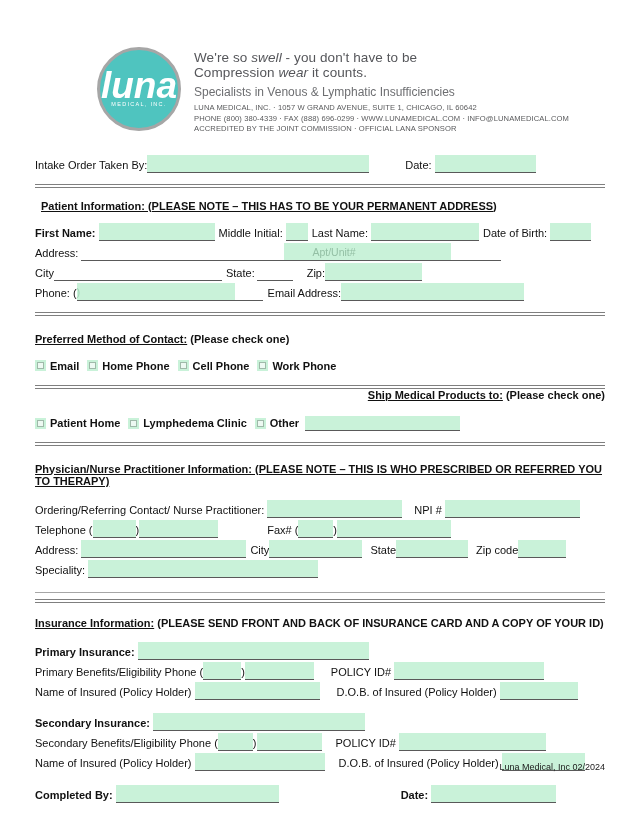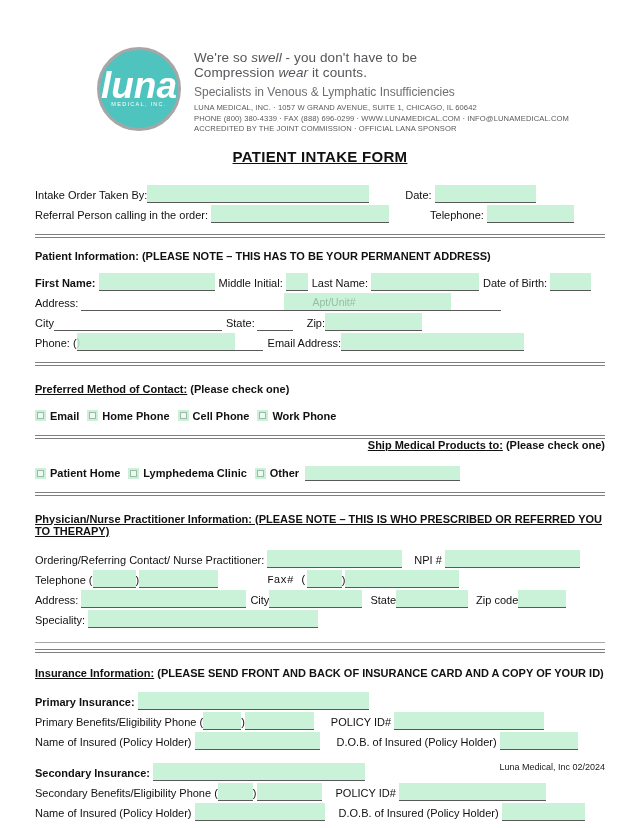--- a/index.html
+++ b/index.html
@@ -61,40 +61,33 @@
       </div>
       <div class="specialists">Specialists in Venous &amp; Lymphatic Insufficiencies</div>
       <div class="addr-lines">
         <div>LUNA MEDICAL, INC. · 1057 W GRAND AVENUE, SUITE 1, CHICAGO, IL 60642</div>
         <div>PHONE (800) 380-4339 · FAX (888) 696-0299 · WWW.LUNAMEDICAL.COM · INFO@LUNAMEDICAL.COM</div>
         <div>ACCREDITED BY THE JOINT COMMISSION · OFFICIAL LANA SPONSOR</div>
       </div>
     </div>
   </div>
 
-  <div class="title">PATIENT INTAKE FORM</div>
 
   <div style="margin-top:20px;">
     <div class="row">
       <span class="lbl">Intake Order Taken By:</span>
       <span class="fld" style="width:222px;"></span>
       <span class="lbl" style="margin-left:36px;">Date:</span>
       <span class="fld" style="width:101px;margin-left:3px;"></span>
     </div>
-    <div class="row">
-      <span class="lbl">Referral Person calling in the order:</span>
-      <span class="fld" style="width:178px;margin-left:3px;"></span>
-      <span class="lbl" style="margin-left:41px;">Telephone:</span>
-      <span class="fld" style="width:87px;margin-left:3px;"></span>
-    </div>
   </div>
 
   <div class="div2" style="margin-top:11px;"></div>
 
-  <div class="sec-head u" style="margin-top:12px;">Patient Information: (PLEASE NOTE – THIS HAS TO BE YOUR PERMANENT ADDRESS)</div>
+  <div class="sec-head u" style="margin-top:12px;text-decoration:underline;margin-left:6px;">Patient Information: (PLEASE NOTE – THIS HAS TO BE YOUR PERMANENT ADDRESS)</div>
 
   <div style="margin-top:11px;">
     <div class="row">
       <span class="lbl b">First Name:</span>
       <span class="fld" style="width:116px;margin-left:3px;"></span>
       <span class="lbl" style="margin-left:4px;">Middle Initial:</span>
       <span class="fld" style="width:22px;margin-left:3px;"></span>
       <span class="lbl" style="margin-left:4px;text-align:center;">Last Name:</span>
       <span class="fld" style="width:108px;margin-left:3px;"></span>
       <span class="lbl" style="margin-left:4px;">Date of Birth:</span>
@@ -183,21 +176,21 @@
       <span class="lbl">Ordering/Referring Contact/ Nurse Practitioner:</span>
       <span class="fld" style="width:135px;margin-left:3px;"></span>
       <span class="lbl" style="margin-left:12px;">NPI #</span>
       <span class="fld" style="width:135px;margin-left:3px;"></span>
     </div>
     <div class="row">
       <span class="lbl">Telephone (</span>
       <span class="fld" style="width:43px;"></span>
       <span class="lbl">)</span>
       <span class="fld" style="width:79px;"></span>
-      <span class="lbl" style="margin-left:49px;font-family:Liberation Mono, monospace;">Fax# (</span>
+      <span class="lbl" style="margin-left:49px;">Fax# (</span>
       <span class="fld" style="width:35px;"></span>
       <span class="lbl">)</span>
       <span class="fld" style="width:114px;"></span>
     </div>
     <div class="row">
       <span class="lbl">Address:</span>
       <span class="fld" style="width:165px;margin-left:3px;"></span>
       <span class="lbl" style="margin-left:4px;">City</span>
       <span class="fld" style="width:93px;"></span>
       <span class="lbl" style="margin-left:8px;">State</span>

